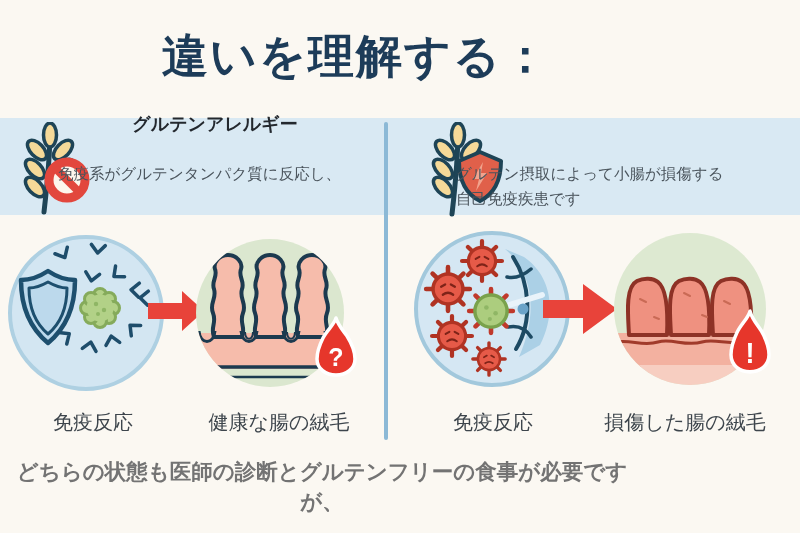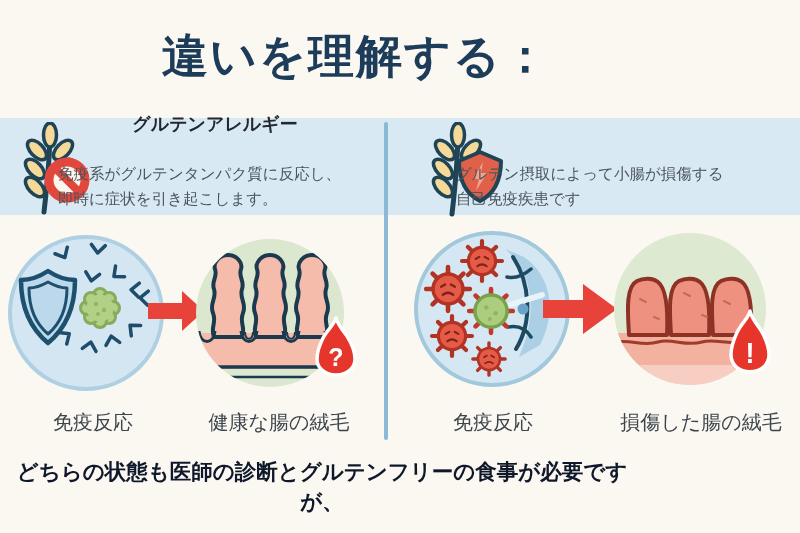--- a/index.html
+++ b/index.html
@@ -19,21 +19,21 @@
   .heading.l { left:95px; width:240px; }
   .heading.r { left:481px; width:240px; }
   .desc { position:absolute; top:162px; font-size:15.5px; line-height:1.6; color:#4a545c; text-align:left; }
   .desc.l { left:58px; width:320px; }
   .desc.r { left:456px; width:360px; }
   .icon-abs { position:absolute; }
   .stage-label { position:absolute; top:409px; font-size:20px; color:#3d454c; text-align:center; }
   .footer {
     position:absolute; top:458px; left:0; width:644px;
     text-align:center; font-size:21.5px; font-weight:800;
-    color:#0f172a; line-height:1.38;
+    color:#737373; line-height:1.38;
   }
   svg text.badge { font-family:"Liberation Sans","DejaVu Sans",sans-serif; font-weight:800; fill:#ffffff; }
 </style>
 </head>
 <body>
 
 <div class="canvas">
 
   <div class="title">違いを理解する：</div>
 
@@ -52,21 +52,20 @@
     </g>
     <g>
       <circle cx="55" cy="58" r="18" fill="#fdf6ec" stroke="#e2473d" stroke-width="9"></circle>
       <line x1="43" y1="46" x2="67" y2="70" stroke="#e2473d" stroke-width="8"></line>
     </g>
   </svg>
 
   <div class="heading l">グルテンアレルギー</div>
   <div class="desc l">
     <div>免疫系がグルテンタンパク質に反応し、</div>
-    <div>即時に症状を引き起こします。</div>
   </div>
 
   <svg class="icon-abs" style="left:420px;top:122px" width="86" height="96" viewBox="0 0 86 96">
     <g>
       <path d="M38 8 C38 36 35 66 32 92" stroke="#1e4456" stroke-width="5" fill="none" stroke-linecap="round"></path>
       <ellipse cx="38" cy="13" rx="6.5" ry="12" fill="#f5d998" stroke="#1e4456" stroke-width="3.5"></ellipse>
       <ellipse cx="25" cy="28" rx="6.5" ry="12" fill="#f5d998" stroke="#1e4456" stroke-width="3.5" transform="rotate(-44 25 28)"></ellipse>
       <ellipse cx="51" cy="28" rx="6.5" ry="12" fill="#f5d998" stroke="#1e4456" stroke-width="3.5" transform="rotate(44 51 28)"></ellipse>
       <ellipse cx="23" cy="47" rx="6.5" ry="12" fill="#f5d998" stroke="#1e4456" stroke-width="3.5" transform="rotate(-44 23 47)"></ellipse>
       <ellipse cx="52" cy="47" rx="6.5" ry="12" fill="#f5d998" stroke="#1e4456" stroke-width="3.5" transform="rotate(44 52 47)"></ellipse>
@@ -221,19 +220,19 @@
   </svg>
 
   <svg class="icon-abs" style="left:728px;top:308px" width="44" height="66" viewBox="0 0 44 62" preserveAspectRatio="none">
     <path d="M22 3 C20 10 13 15 9 23 C5 31 3 37 3 44 C3 54 12 60 22 60 C32 60 41 54 41 44 C41 36 38 29 33 21 C28 14 24 10 22 3 Z" fill="#e6362b" stroke="#ffffff" stroke-width="3.5" stroke-linejoin="round"></path>
     <text class="badge" x="22" y="52" font-size="27" text-anchor="middle">!</text>
   </svg>
 
   <div class="stage-label" style="left:33px;width:120px">免疫反応</div>
   <div class="stage-label" style="left:204px;width:150px">健康な腸の絨毛</div>
   <div class="stage-label" style="left:433px;width:120px">免疫反応</div>
-  <div class="stage-label" style="left:616px;width:170px">損傷した腸の絨毛</div>
+  <div class="stage-label" style="left:600px;width:170px">損傷した腸の絨毛</div>
 
   <div class="footer">
     <div>どちらの状態も医師の診断とグルテンフリーの食事が必要ですが、</div>
   </div>
 
 </div>
 
 </body></html>

